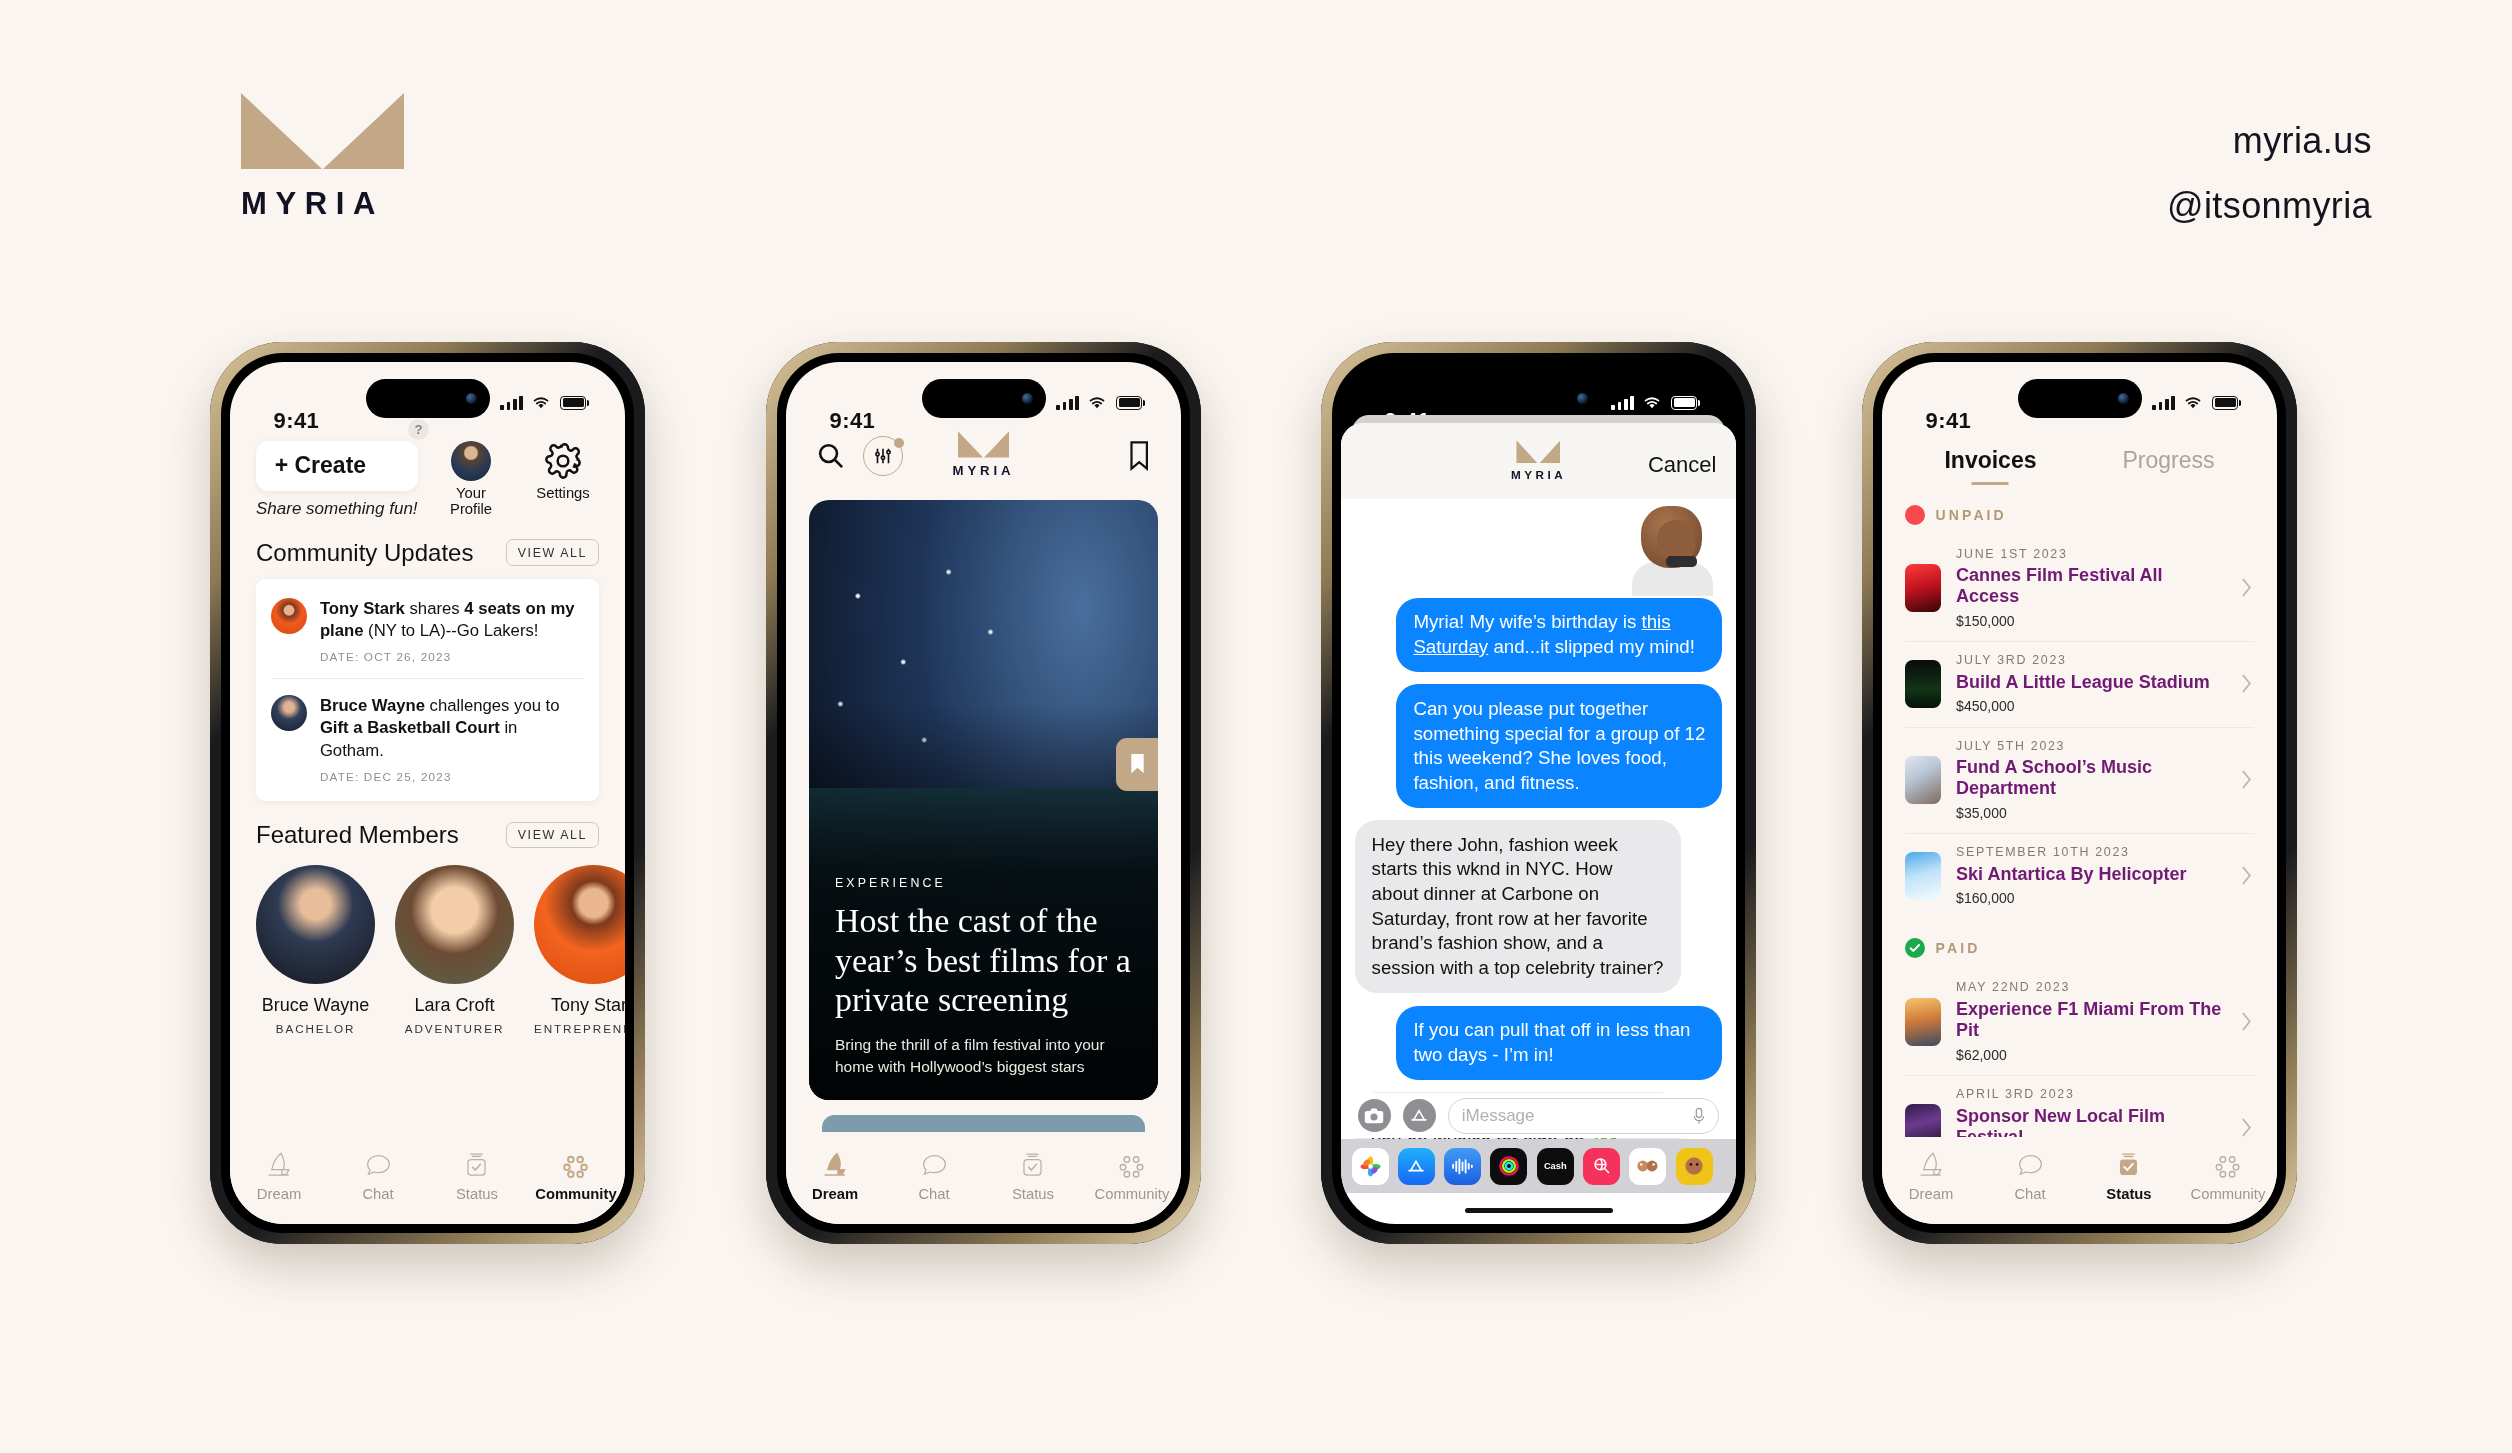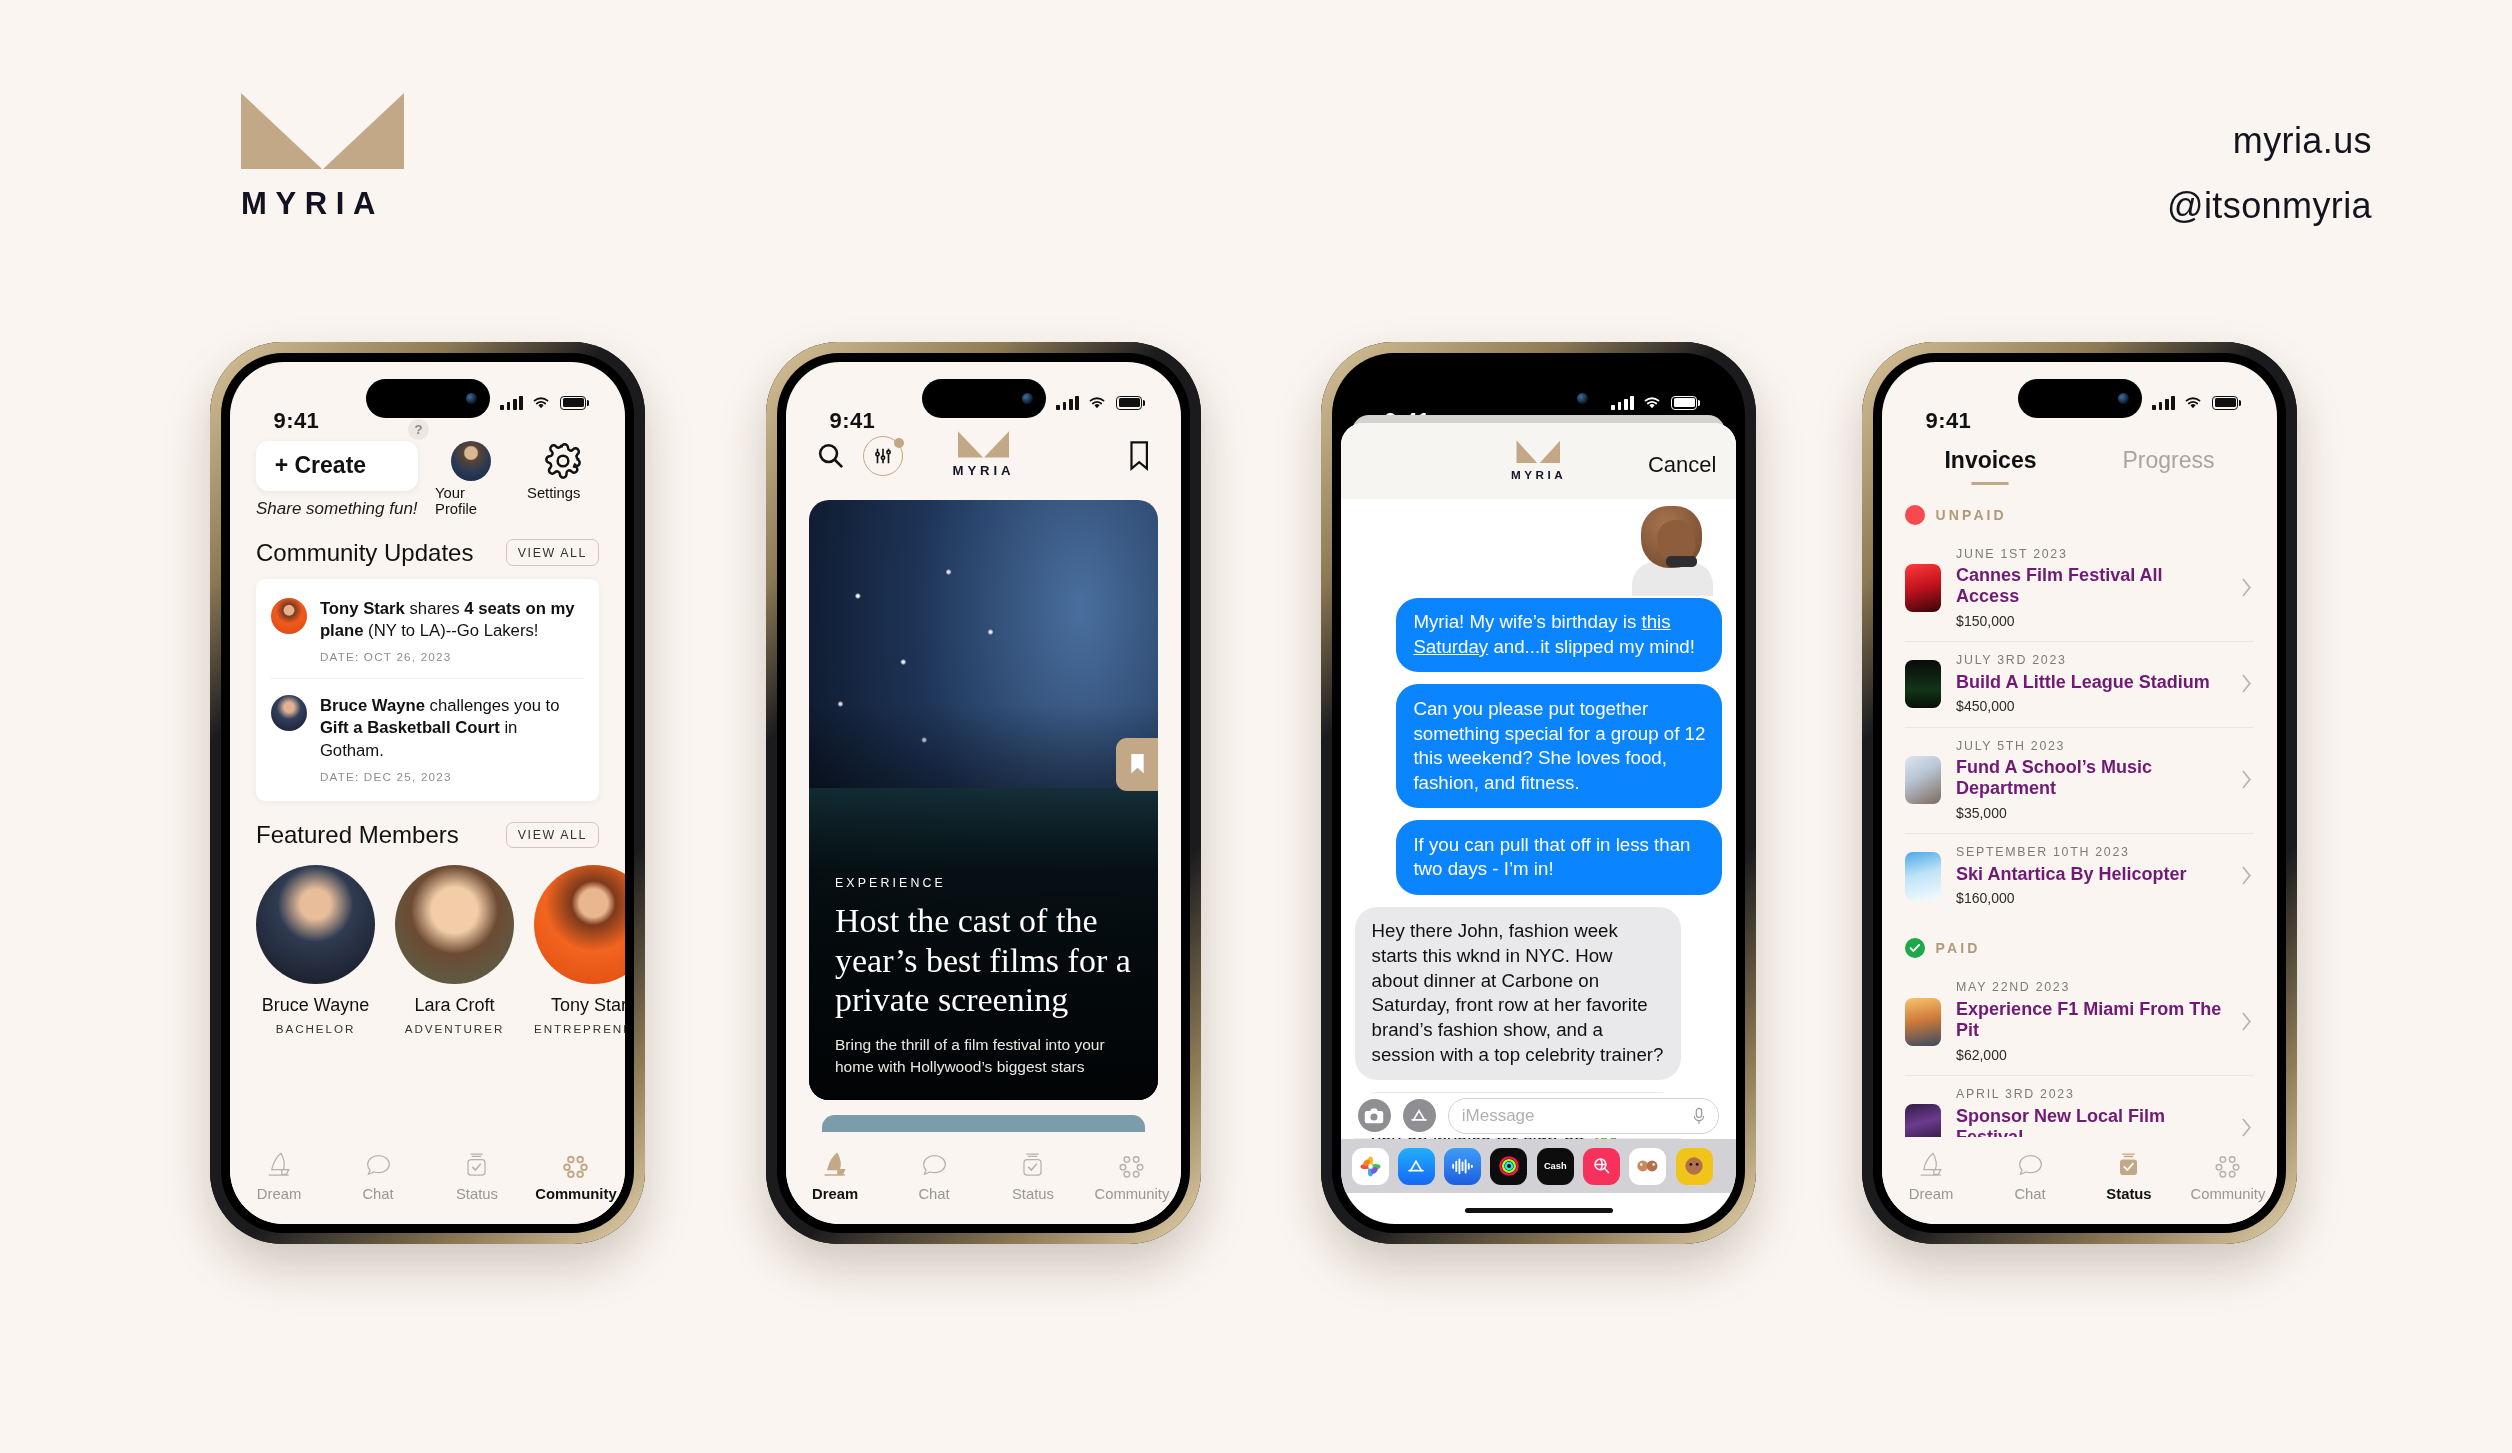--- a/index.html
+++ b/index.html
@@ -83,21 +83,21 @@
   .p1-top { display:flex; align-items:flex-start; justify-content:space-between; padding-top: 11px; position:relative;}
   .create-btn {
     background:#fff; border-radius:12.4px; padding:11px 23px 12.4px 18.7px;
     font-size:23px; font-weight:700; color:#111; box-shadow:0 1.6px 6.2px rgba(0,0,0,.06);
     display:flex; align-items:center; gap:7.8px;
   }
   .qbadge { position:absolute; left:152px; top:-11px; width:21px;height:21px;border-radius:50%;
     background:#ece7e2; color:#8a8580; font-size:13.2px; display:flex;align-items:center;justify-content:center;font-weight:700;}
   .share-note { font-size:17px; font-style:italic; color:#1a1a1a; margin-top:7.8px; }
   .p1-actions { display:flex; gap:20px; }
-  .p1-act { text-align:left; width:72px; }
+  .p1-act { text-align:center; width:72px; }
   .p1-act .av { width:40px;height:40px;border-radius:50%;margin:0 auto;
     background: radial-gradient(circle at 50% 30%, #d8b892 0 18%, #5a4434 22%, #2a3a55 55%, #1a2740 100%);}
   .gear { width:40px;height:40px;margin:0 auto; }
   .p1-act span { display:block; font-size:14.8px; color:#111; margin-top:4.7px; }
   .sec-head { display:flex; align-items:center; justify-content:space-between; margin-top:20px; }
   .sec-title { font-size:24px; font-weight:500; color:#111; }
   .view-all { border:0.8px solid #cfc8c0; border-radius:7px; padding:5.4px 11px;
     font-size:12.4px; letter-spacing:1.6px; color:#333; font-weight:500; }
   .upd-card { background:#fff; border-radius:9px; margin-top:12.4px; padding:3.1px 15.5px;
     box-shadow:0 1.6px 7.8px rgba(0,0,0,.05); }
@@ -561,22 +561,22 @@
         <div class="p3-body">
           <div class="memoji">
             <span class="body"></span>
                 <span class="head"></span>
                 <span class="hand"></span>
                 <span class="cuff"></span>
           </div>
           <div class="bubbles">
             <div class="bub out"><span>Myria! My wife’s birthday is </span><u>this Saturday</u><span> and...it slipped my mind!</span></div>
             <div class="bub out">Can you please put together something special for a group of 12 this weekend? She loves food, fashion, and fitness.</div>
+            <div class="bub in">Hey there John, fashion week starts this wknd in NYC. How about dinner at Carbone on Saturday, front row at her favorite brand’s fashion show, and a session with a top celebrity trainer?</div>
             <div class="bub out">If you can pull that off in less than two days - I’m in!</div>
-            <div class="bub in">Hey there John, fashion week starts this wknd in NYC. How about dinner at Carbone on Saturday, front row at her favorite brand’s fashion show, and a session with a top celebrity trainer?</div>
             <div class="bub in">Great! We’ll get to work and send you an invoice for sign-off. ✅</div>
           </div>
         </div>
 
         <div class="p3-input">
           <div class="circ-btn">
             <svg width="20" height="17" viewBox="0 0 26 22" fill="#fff">
                   <rect x="1" y="5" width="24" height="16" rx="3"></rect>
                   <path d="M8 5l2-3h6l2 3z"></path>
                   <circle cx="13" cy="13" r="4.6" fill="#8e8e93"></circle>

